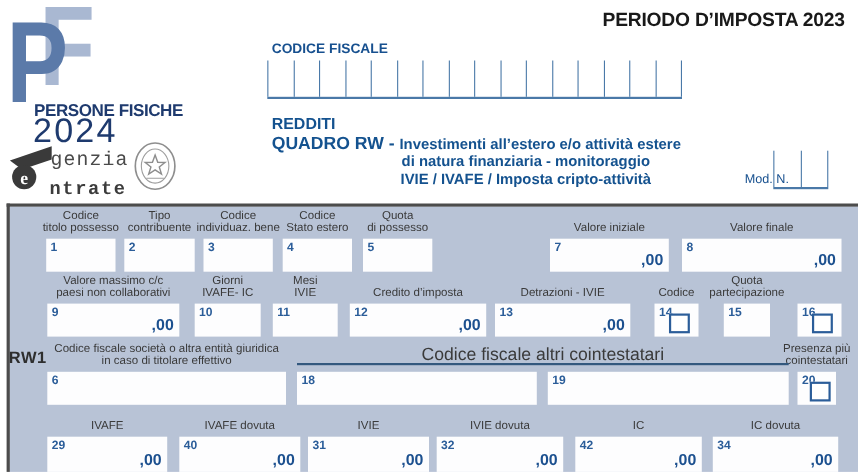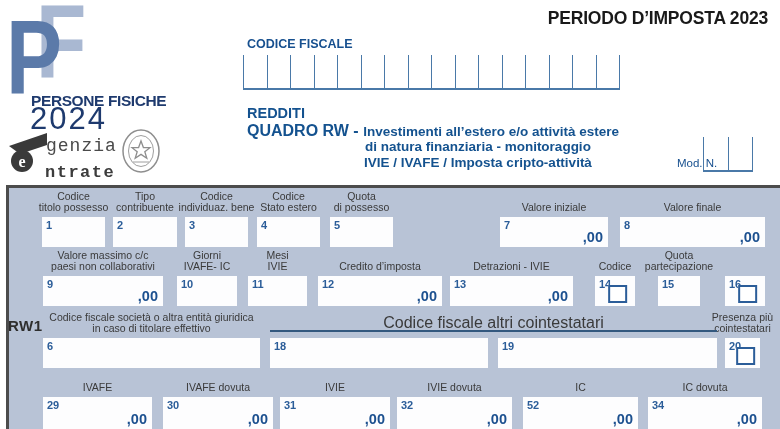--- a/index.html
+++ b/index.html
@@ -279,42 +279,42 @@
   <div class="field" style="--l:43px;--t:370px;--w:109px;--bh:32px">
     <div class="flabel">IVAFE</div>
     <div class="fbox">
         <span class="fnum">29</span>
         <span class="famt">,00</span>
       </div>
   </div>
   <div class="field" style="--l:163px;--t:370px;--w:110px;--bh:32px">
     <div class="flabel">IVAFE dovuta</div>
     <div class="fbox">
-        <span class="fnum">30</span>
+        <span class="fnum">40</span>
         <span class="famt">,00</span>
       </div>
   </div>
   <div class="field" style="--l:280px;--t:370px;--w:110px;--bh:32px">
     <div class="flabel">IVIE</div>
     <div class="fbox">
         <span class="fnum">31</span>
         <span class="famt">,00</span>
       </div>
   </div>
   <div class="field" style="--l:397px;--t:370px;--w:115px;--bh:32px">
     <div class="flabel">IVIE dovuta</div>
     <div class="fbox">
         <span class="fnum">32</span>
         <span class="famt">,00</span>
       </div>
   </div>
   <div class="field" style="--l:523px;--t:370px;--w:115px;--bh:32px">
     <div class="flabel">IC</div>
     <div class="fbox">
-        <span class="fnum">52</span>
+        <span class="fnum">42</span>
         <span class="famt">,00</span>
       </div>
   </div>
   <div class="field" style="--l:648px;--t:370px;--w:114px;--bh:32px">
     <div class="flabel">IC dovuta</div>
     <div class="fbox">
         <span class="fnum">34</span>
         <span class="famt">,00</span>
       </div>
   </div>

